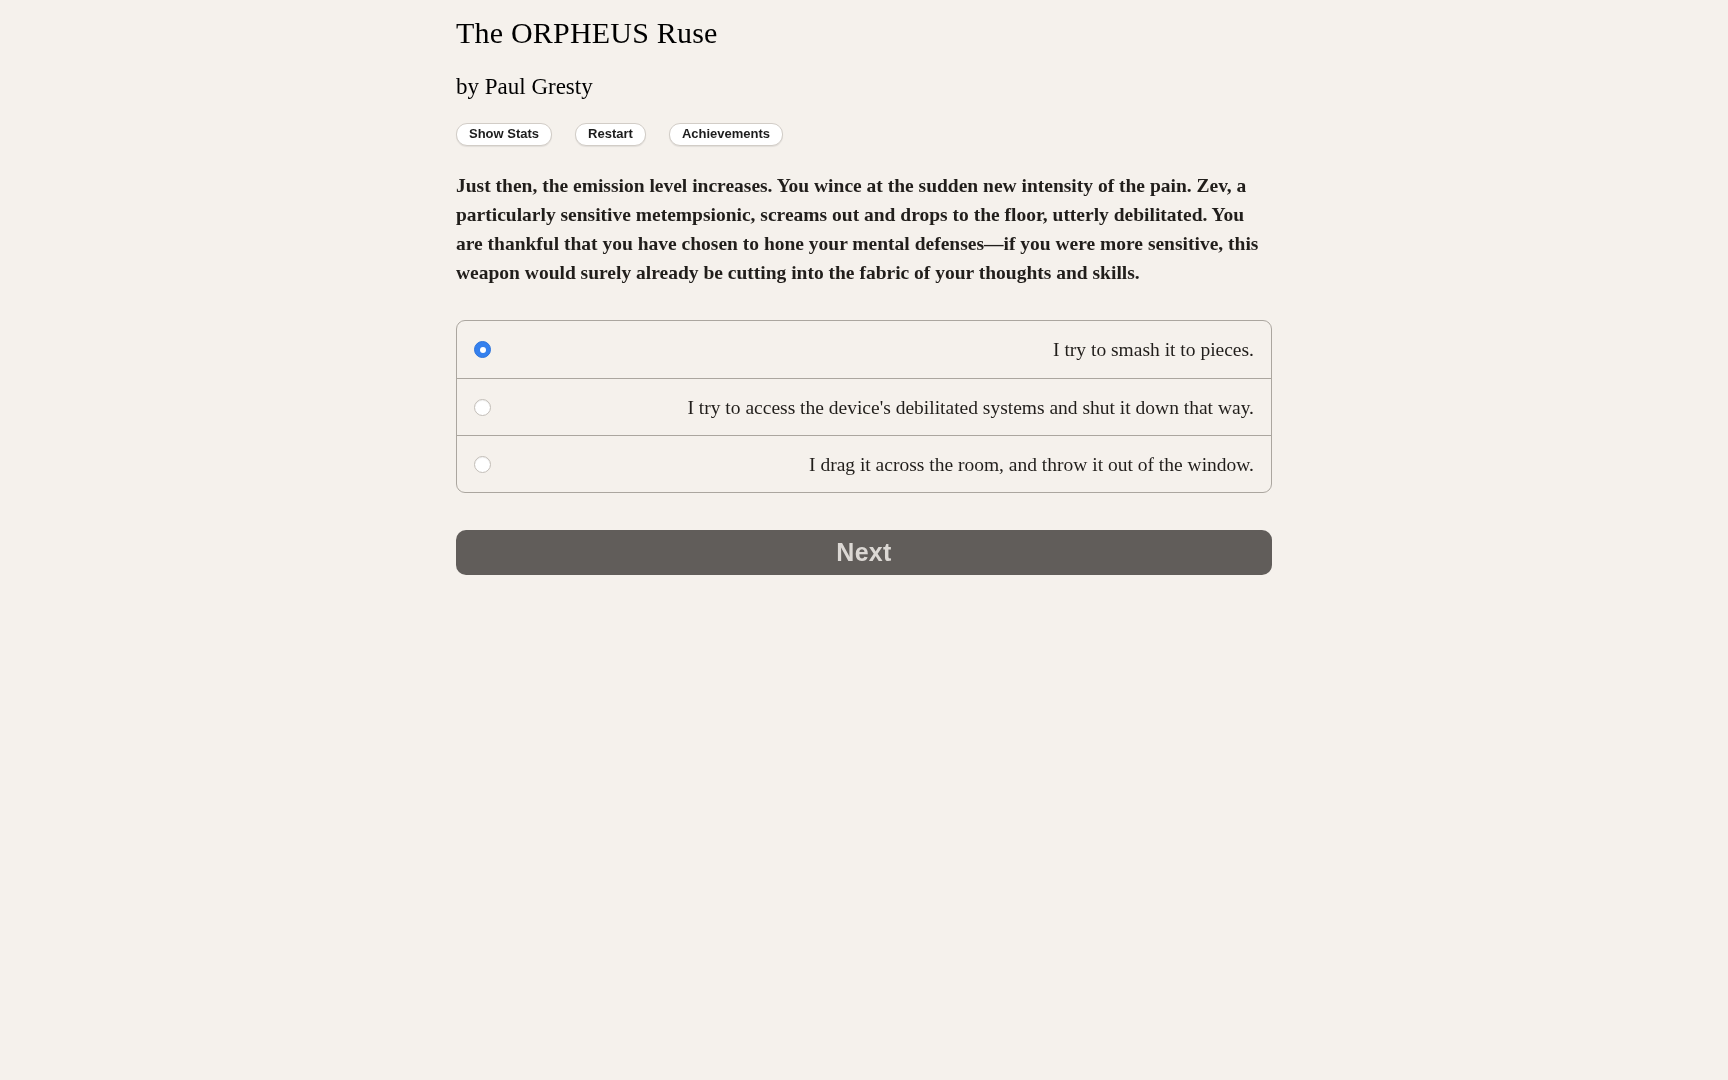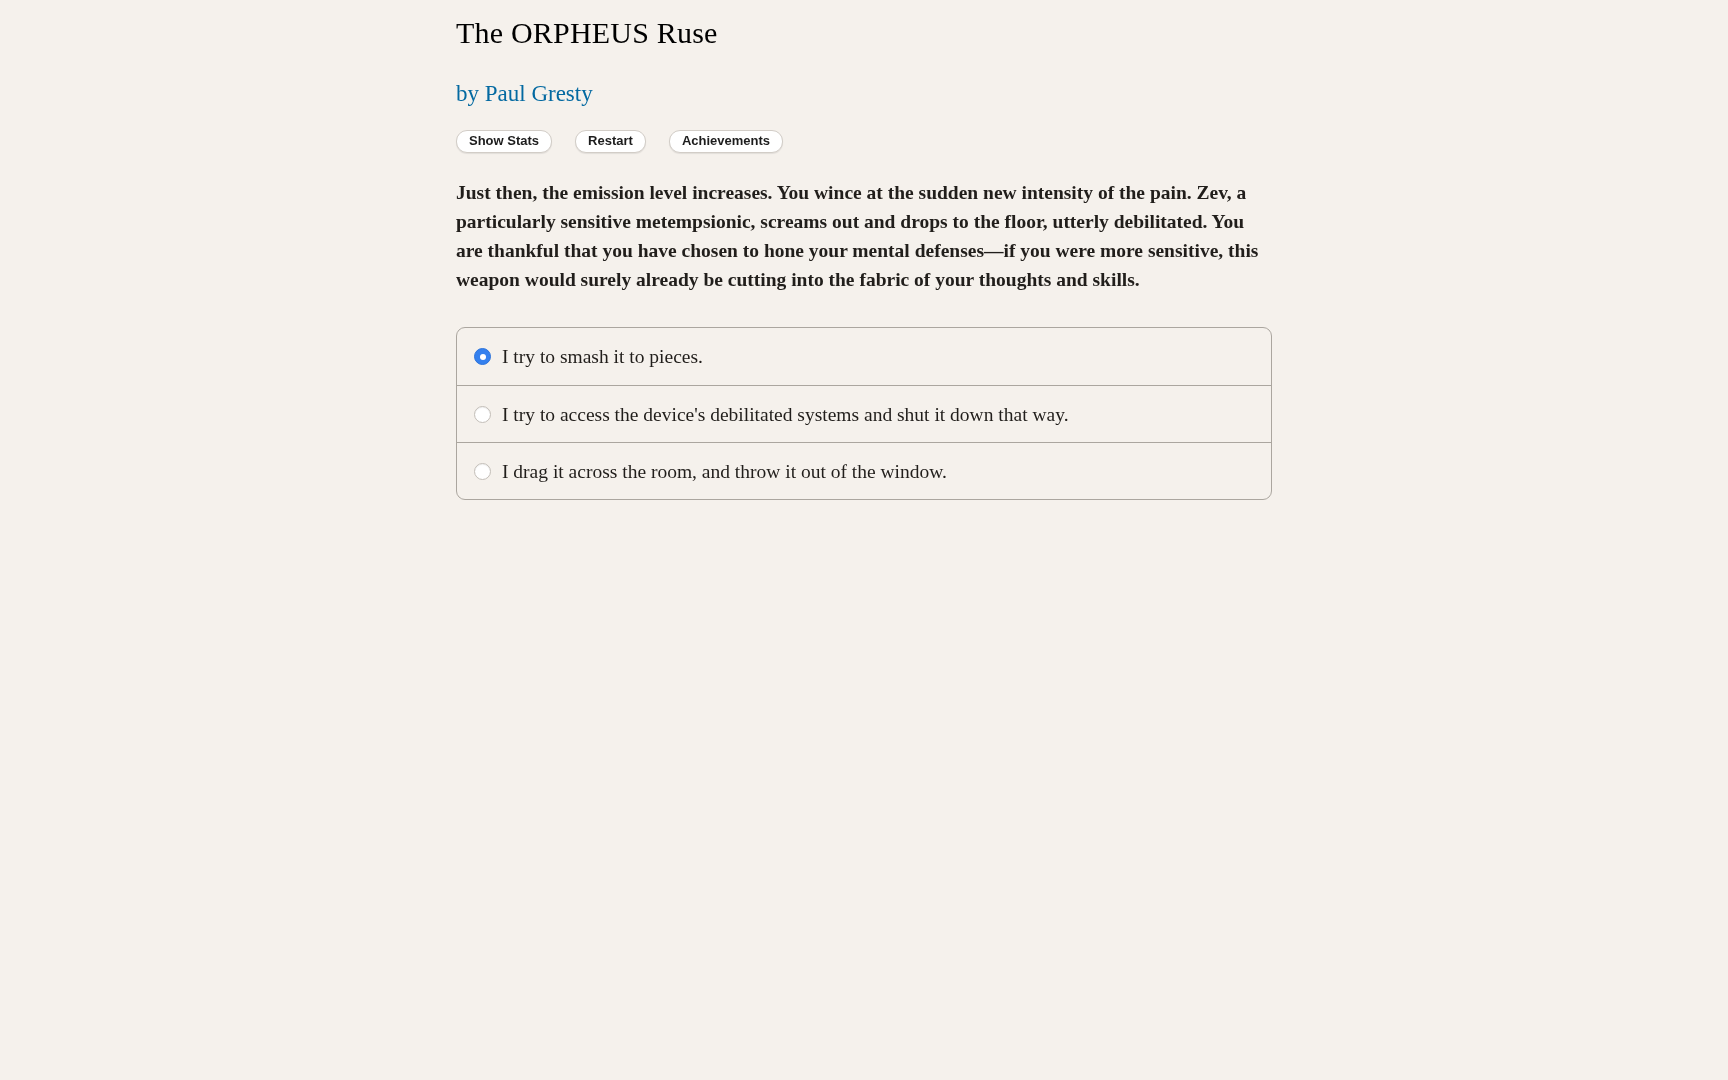--- a/index.html
+++ b/index.html
@@ -20,22 +20,22 @@
   }
   .game-title {
     font-size: 30px;
     font-weight: 400;
     color: #000000;
     letter-spacing: 0.2px;
   }
   .game-author {
     font-size: 23px;
     font-weight: 400;
-    color: #0369a1;
-    margin-top: 31px;
+    color: #000000;
+    margin-top: 24px;
   }
   .toolbar {
     margin-top: 23px;
     display: flex;
     gap: 23px;
   }
   .toolbar button {
     font-family: "Liberation Sans", sans-serif;
     font-size: 13px;
     font-weight: 600;
@@ -62,20 +62,21 @@
     border-radius: 9px;
     overflow: hidden;
     background: #f5f1ec;
   }
   .choice-row {
     display: flex;
     align-items: center;
     padding: 14px 17px;
     min-height: 57px;
     cursor: pointer;
+    justify-content: space-between;
   }
   .choice-row + .choice-row { border-top: 1px solid #aba69f; }
   .radio {
     flex: 0 0 auto;
     width: 17px;
     height: 17px;
     border-radius: 50%;
     background: #ffffff;
     border: 1px solid #c3beb8;
     box-shadow: inset 0 1px 1px rgba(0,0,0,0.06);
@@ -144,15 +145,16 @@
       <div class="choice-row">
         <span class="radio"></span>
         <span class="choice-label">I try to access the device's debilitated systems and shut it down that way.</span>
       </div>
       <div class="choice-row">
         <span class="radio"></span>
         <span class="choice-label">I drag it across the room, and throw it out of the window.</span>
       </div>
     </div>
 
+    <button class="next-btn">Next</button>
 
   </div>
 </div>
 
 </body></html>

